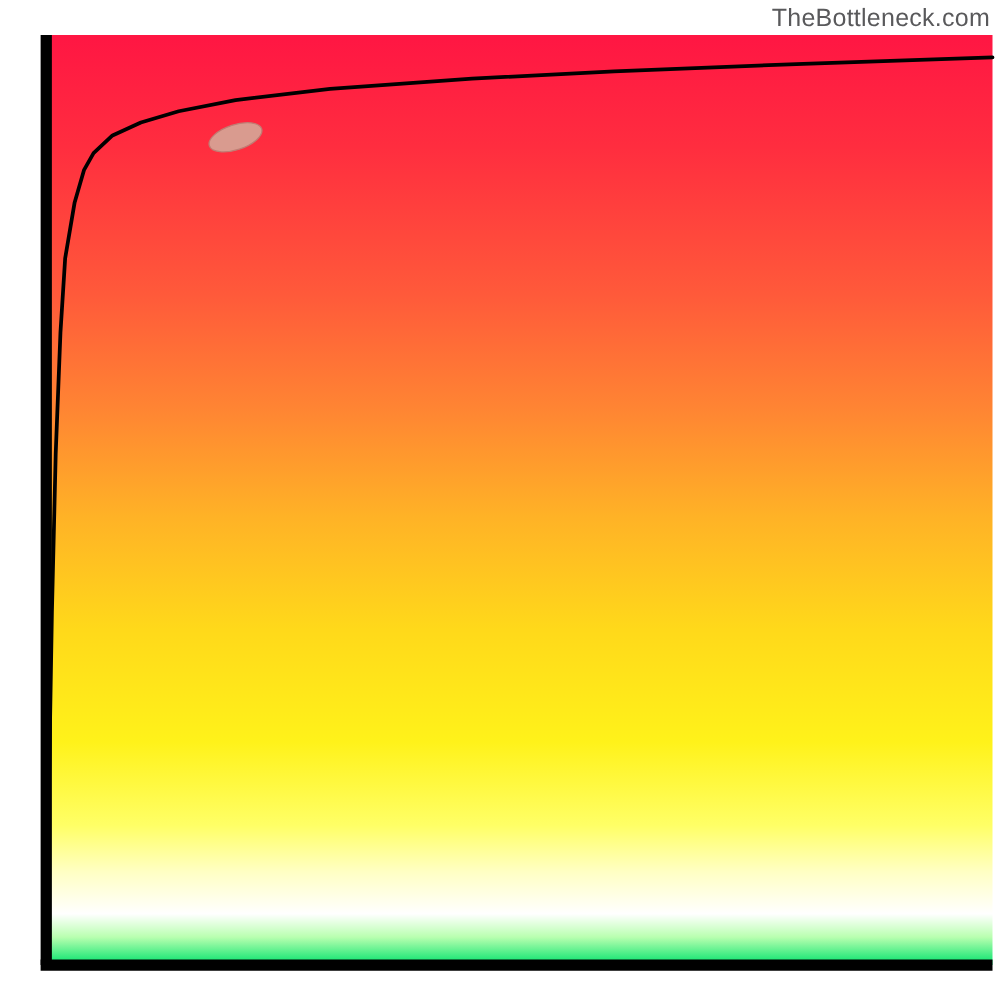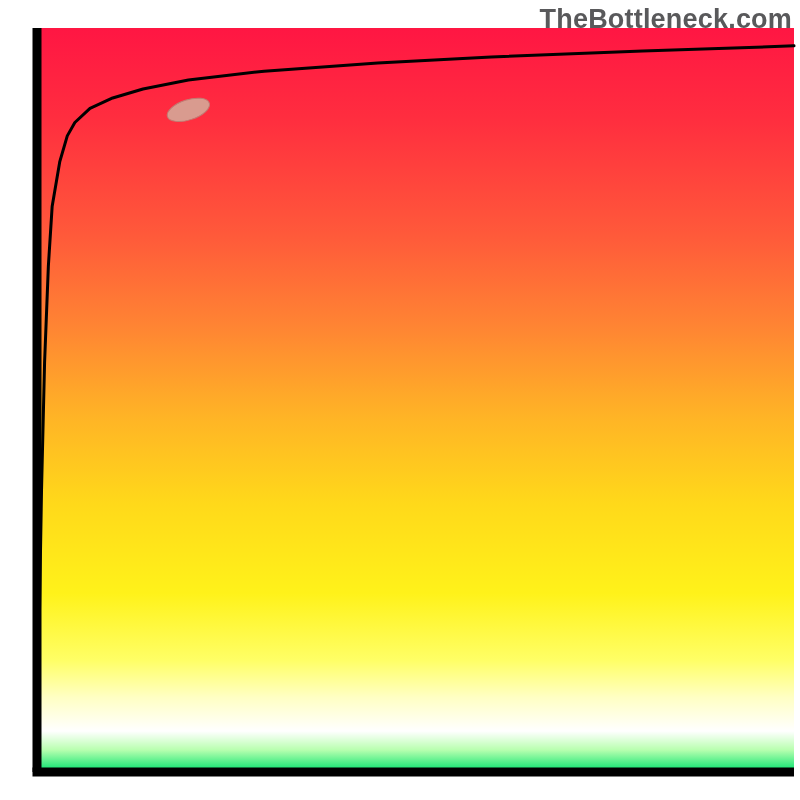--- a/index.html
+++ b/index.html
@@ -13,23 +13,23 @@
   }
   .stage {
     position: relative;
     width: 800px;
     height: 800px;
   }
   .attribution {
     position: absolute;
     top: 4px;
     right: 8px;
-    font-size: 27px;
+    font-size: 20px;
     color: #59595b;
-    font-weight: 700;
+    font-weight: 400;
     letter-spacing: 0.2px;
   }
   svg.chart {
     position: absolute;
     top: 0;
     left: 0;
     width: 800px;
     height: 800px;
     display: block;
   }

